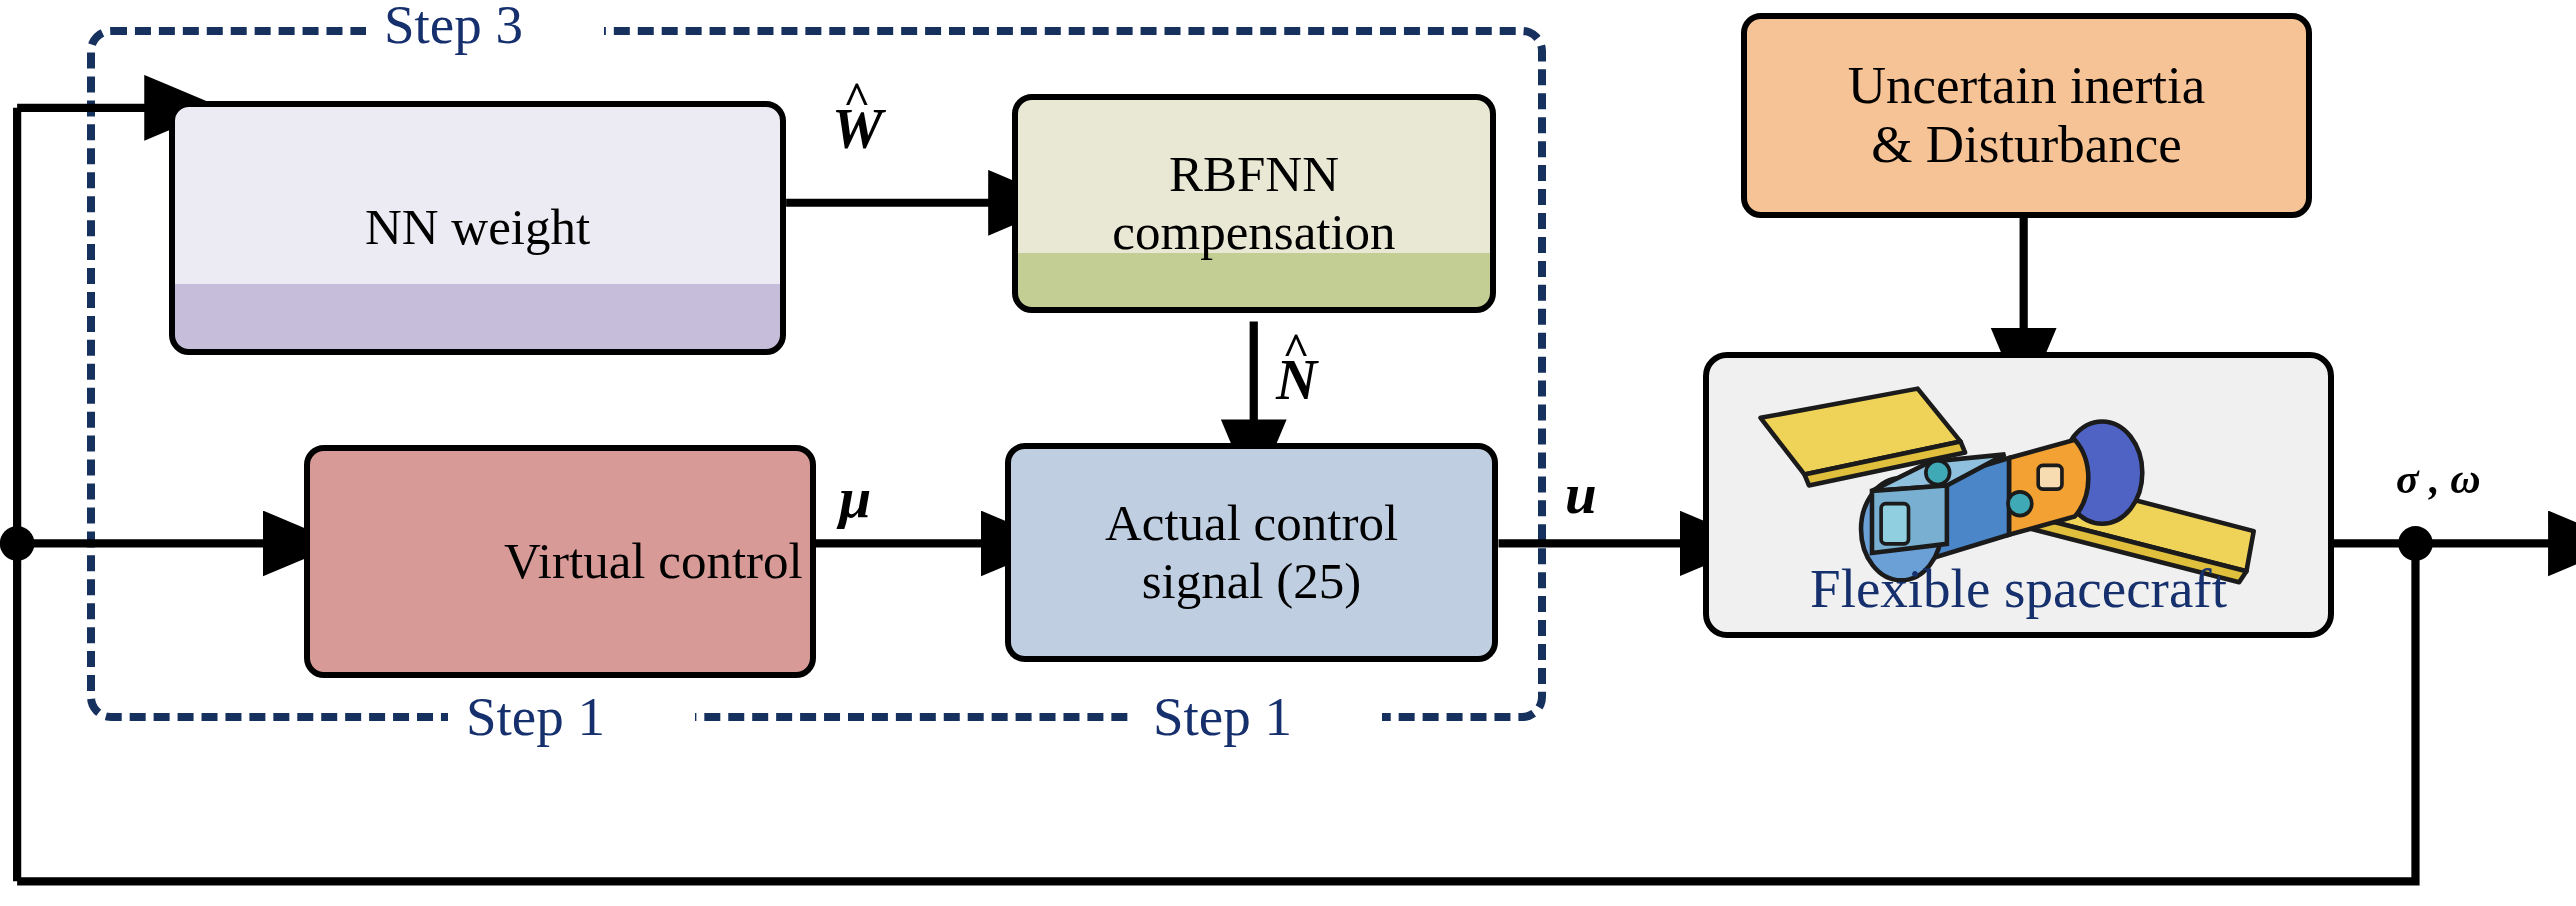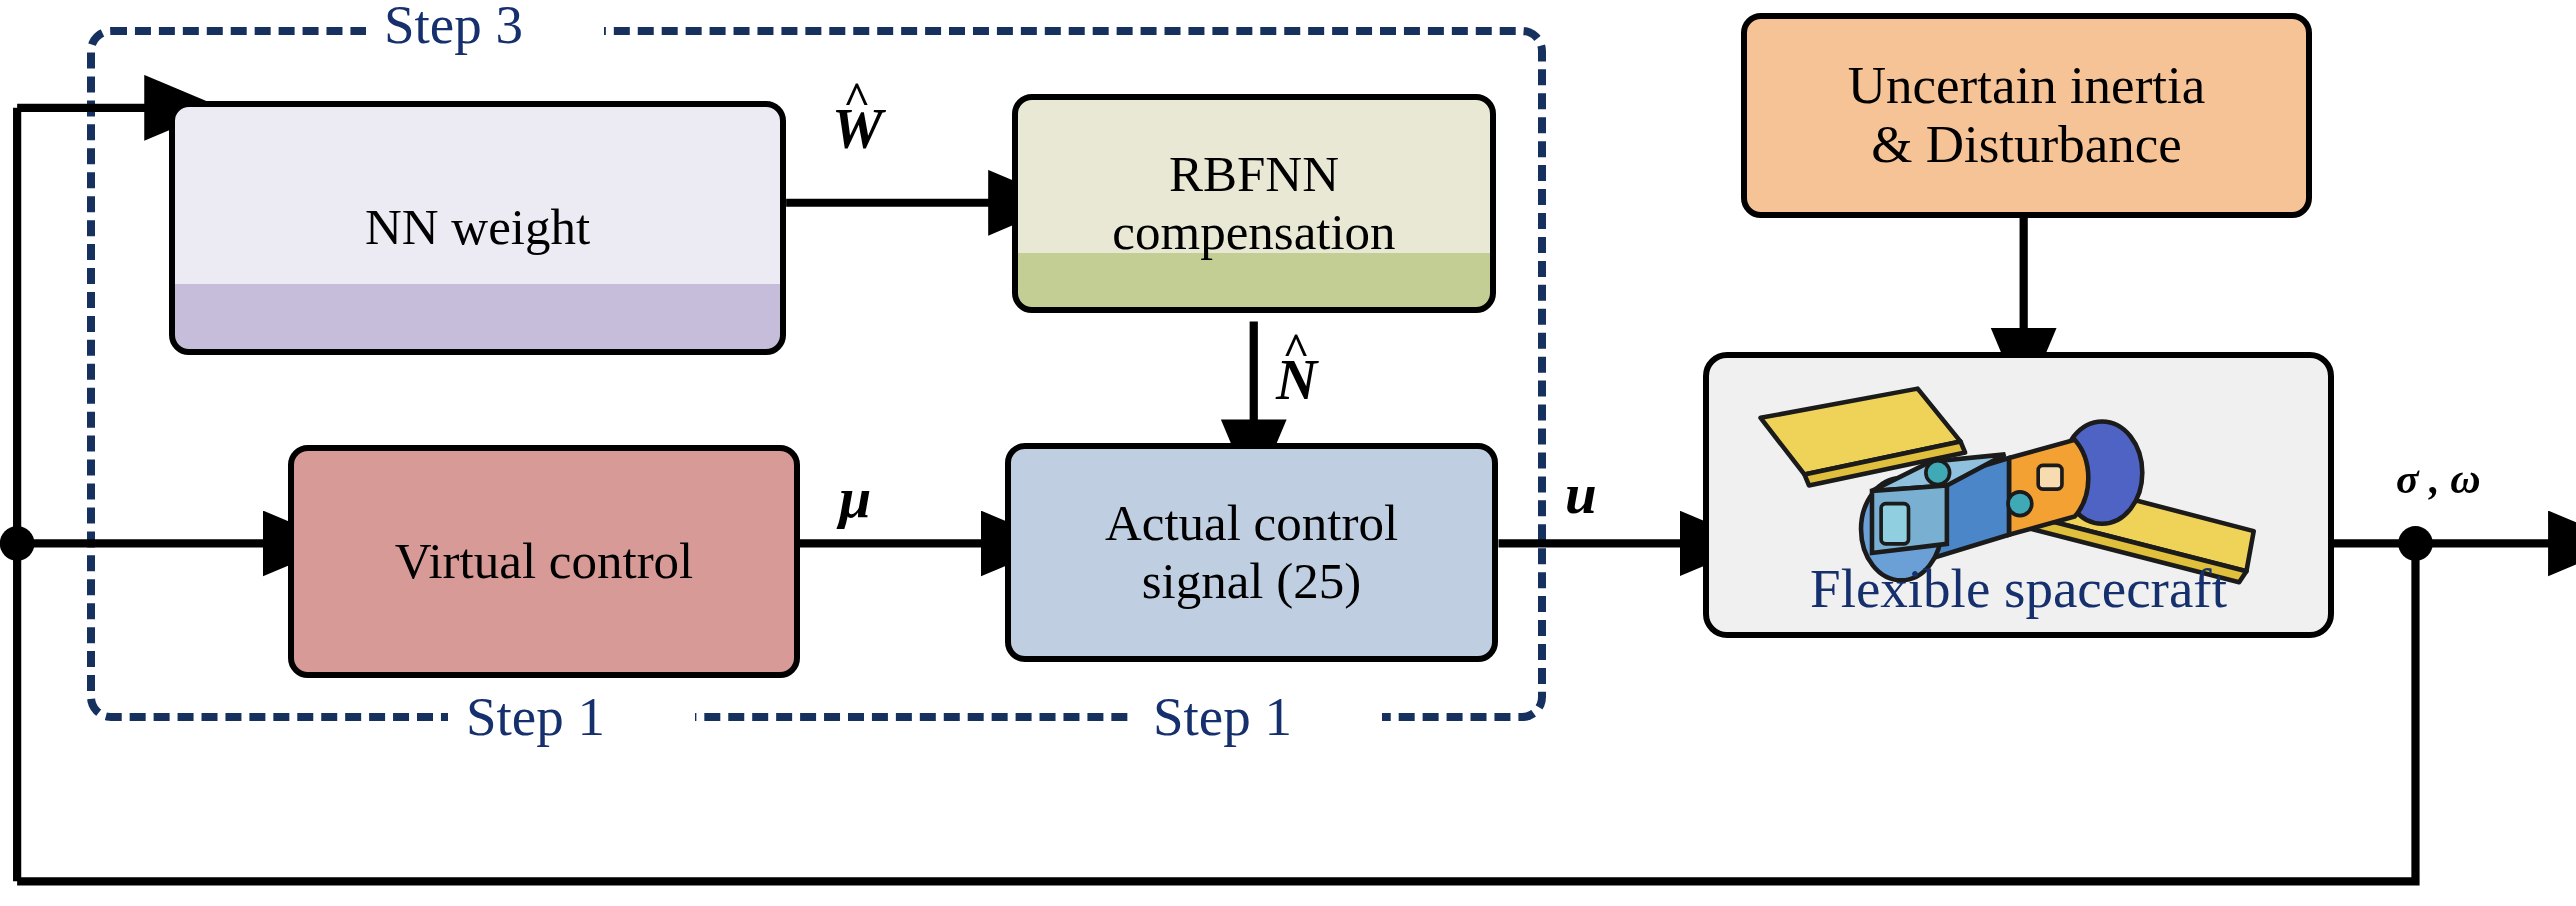--- a/index.html
+++ b/index.html
@@ -12,22 +12,22 @@
        color:#000;line-height:1.12;overflow:hidden;}
   .blk .txt{position:relative;z-index:2;padding:0 7.3px;}
 
   
   #blk-nn{left:169px;top:101px;width:617px;height:254px;font-size:51px;
           background:linear-gradient(to bottom,#eceaf2 0%,#eceaf2 73%,#c5bdd9 73%,#c5bdd9 100%);}
   
   #blk-rbfnn{left:1012px;top:94px;width:484px;height:219px;font-size:51px;
           background:linear-gradient(to bottom,#e9e8d4 0%,#e9e8d4 74%,#c2ce93 74%,#c2ce93 100%);}
   
-  #blk-virtual{left:288px;top:445px;width:512px;height:233px;font-size:51px;
-          background:#d79a96;}
+  #blk-virtual{left:304px;top:445px;width:512px;height:233px;font-size:51px;
+          background:#d79a96;justify-content:flex-end;}
   
   #blk-actual{left:1005px;top:443px;width:493px;height:219px;font-size:51px;
           background:#bfcee0;}
   
   #blk-uncert{left:1741px;top:12.8px;width:571px;height:205px;font-size:53px;
           background:#f6c396;}
   
   #blk-craft{left:1703px;top:352px;width:631px;height:286px;background:#f0f0f0;
              border-radius:24px;display:block;}
 

